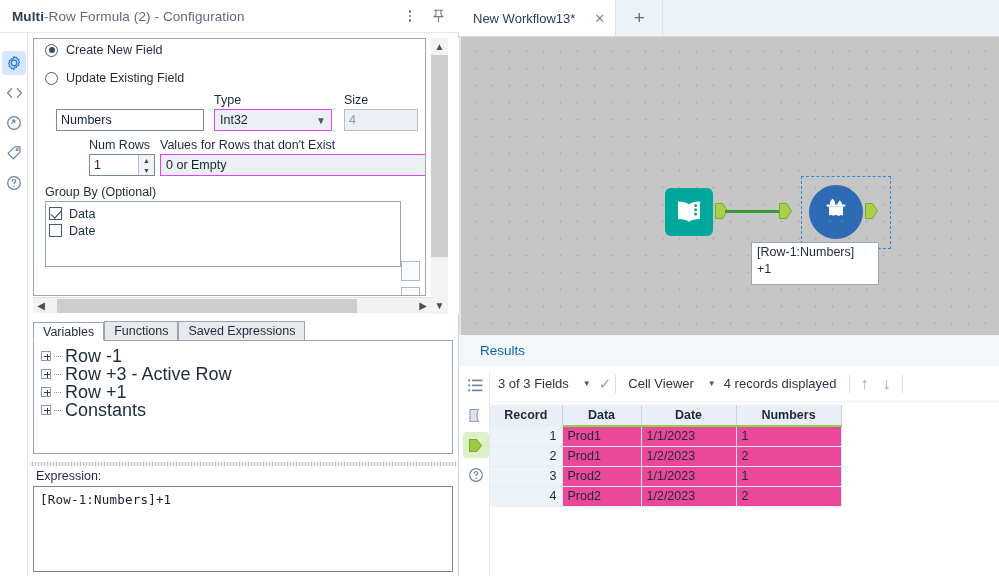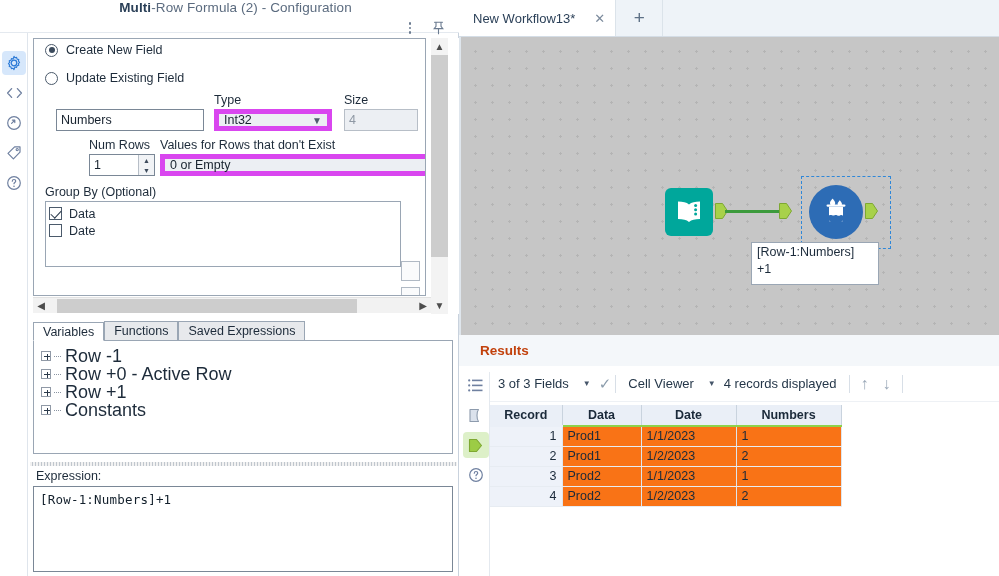--- a/index.html
+++ b/index.html
@@ -18,21 +18,20 @@
   #config-panel {
     position: absolute; left: 0; top: 0; width: 459px; height: 576px;
     background: #ffffff;
     border-right: 1px solid #c9d2dd;
   }
   #config-title-bar {
     position: absolute; left: 0; top: 0; width: 459px; height: 33px;
     background: #ffffff;
     display: flex; align-items: center;
     border-bottom: 1px solid #e4e9ef;
-    flex-direction: column;
   }
   .cfg-title-text {
     margin-left: 12px; font-size: 13.5px; color: #5b6b7f; letter-spacing: .1px;
     white-space: nowrap;
   }
   .cfg-title-text b { color: #2a3f57; font-weight: bold; }
   .title-actions { margin-left: auto; display: flex; align-items: center; gap: 2px; padding-right: 8px;}
   .icon-btn {
     width: 26px; height: 26px; display: flex; align-items: center; justify-content: center;
     color: #6b7b90; cursor: default;
@@ -77,21 +76,21 @@
   }
   .radio-label { font-size: 12.5px; color: #1d2b3a; }
 
   .field-row { display: flex; align-items: flex-end; padding-left: 22px; margin-top: 4px; }
   .lbl { font-size: 12.5px; color: #1d2b3a; margin-bottom: 2px; display:block; }
   .txtbox {
     height: 22px; border: 1px solid #7a8796; background: #fff; font-size: 12.5px;
     padding: 2px 4px; display: flex; align-items: center; color: #17222e;
   }
   .combobox {
-    height: 22px; border: 5px solid #d946ef; background: #eceff3; font-size: 12.5px;
+    height: 22px; border: 1px solid #d946ef; background: #eceff3; font-size: 12.5px;
     padding: 2px 5px; display: flex; align-items: center; color: #17222e; position: relative;
   }
   .combobox .caret { margin-left: auto; color:#4d5c6d; font-size: 10px; }
   .txtbox.disabled { background: #eceff3; color: #8e98a4; border-color:#b7bec7; }
 
   .numrow { display:flex; padding-left: 11px; margin-top: 7px; align-items: flex-end; }
   .spinner { display:flex; height:22px; border:1px solid #7a8796; background:#fff; width: 66px;}
   .spinner .val { flex:1; padding-left:4px; font-size:12.5px; display:flex; align-items:center; color:#17222e;}
   .spinner .arrows { width: 16px; border-left:1px solid #b7bec7; display:flex; flex-direction:column; background:#f1f3f6;}
   .spinner .arrows span { flex:1; display:flex; align-items:center; justify-content:center; font-size:7px; color:#3d4b5c;}
@@ -226,21 +225,21 @@
     padding: 1px 5px; font-size: 12.5px; color:#1b2a3a; line-height: 17px;
   }
 
   
   #results { position:absolute; left:0; top:335px; width:540px; height:241px; background:#ffffff; }
   #results-title {
     position:absolute; left:0; top:0; width:540px; height:31px;
     display:flex; align-items:center; padding-left:21px;
     font-size:13.5px; color:#5b6b7f; background:#f4f7fa;
   }
-  #results-title b { color:#c2410c; font-weight:bold; }
+  #results-title b { color:#0369a1; font-weight:normal; }
   #results-rail {
     position:absolute; left:3px; top:37px; width:28px; height:204px;
     display:flex; flex-direction:column; align-items:center; gap:4px;
     border-right: 1px solid #e4e9ef;
   }
   .rr-item { width:26px; height:26px; display:flex; align-items:center; justify-content:center; color:#6f80a0;}
   .rr-item.sel { background:#ddf0c8; border-radius:4px; }
 
   #results-toolbar {
     position:absolute; left:31px; top:31px; width:509px; height:36px;
@@ -256,21 +255,21 @@
   #grid { position:absolute; left:31px; top:70px; width:509px; height:171px; }
   table.results-grid { border-collapse: collapse; font-size:12.5px; }
   table.results-grid th {
     background:#eaeff7; color:#1b2a3a; font-weight:bold; text-align:center;
     padding: 3px 5px; height: 20px; border-right:1px solid #c9d3de; border-bottom: 2px solid #8fd24a;
     white-space: nowrap;
   }
   table.results-grid th.rec-col { border-bottom: 2px solid #eaeff7; }
   table.results-grid td {
     padding: 2px 5px; height: 20px; border-right:1px solid #dfe5ec; border-bottom:1px solid #e7ecf2;
-    color:#1b2a3a; background:#f97316;
+    color:#1b2a3a; background:#ec4899;
   }
   table.results-grid td.rec-cell { background:#eef2f9; text-align:right; color:#1b2a3a; }
 </style>
 </head>
 <body>
 
 <div id="app">
 
   <div id="config-panel">
 
@@ -430,21 +429,21 @@
 
     <div id="var-tree">
       <div class="tree-row">
         <span class="expander"></span>
           <span class="dots"></span>
         <span class="tree-label">Row -1</span>
       </div>
       <div class="tree-row">
         <span class="expander"></span>
           <span class="dots"></span>
-        <span class="tree-label">Row +0 - Active Row</span>
+        <span class="tree-label">Row +3 - Active Row</span>
       </div>
       <div class="tree-row">
         <span class="expander"></span>
           <span class="dots"></span>
         <span class="tree-label">Row +1</span>
       </div>
       <div class="tree-row">
         <span class="expander"></span>
           <span class="dots"></span>
         <span class="tree-label">Constants</span>

